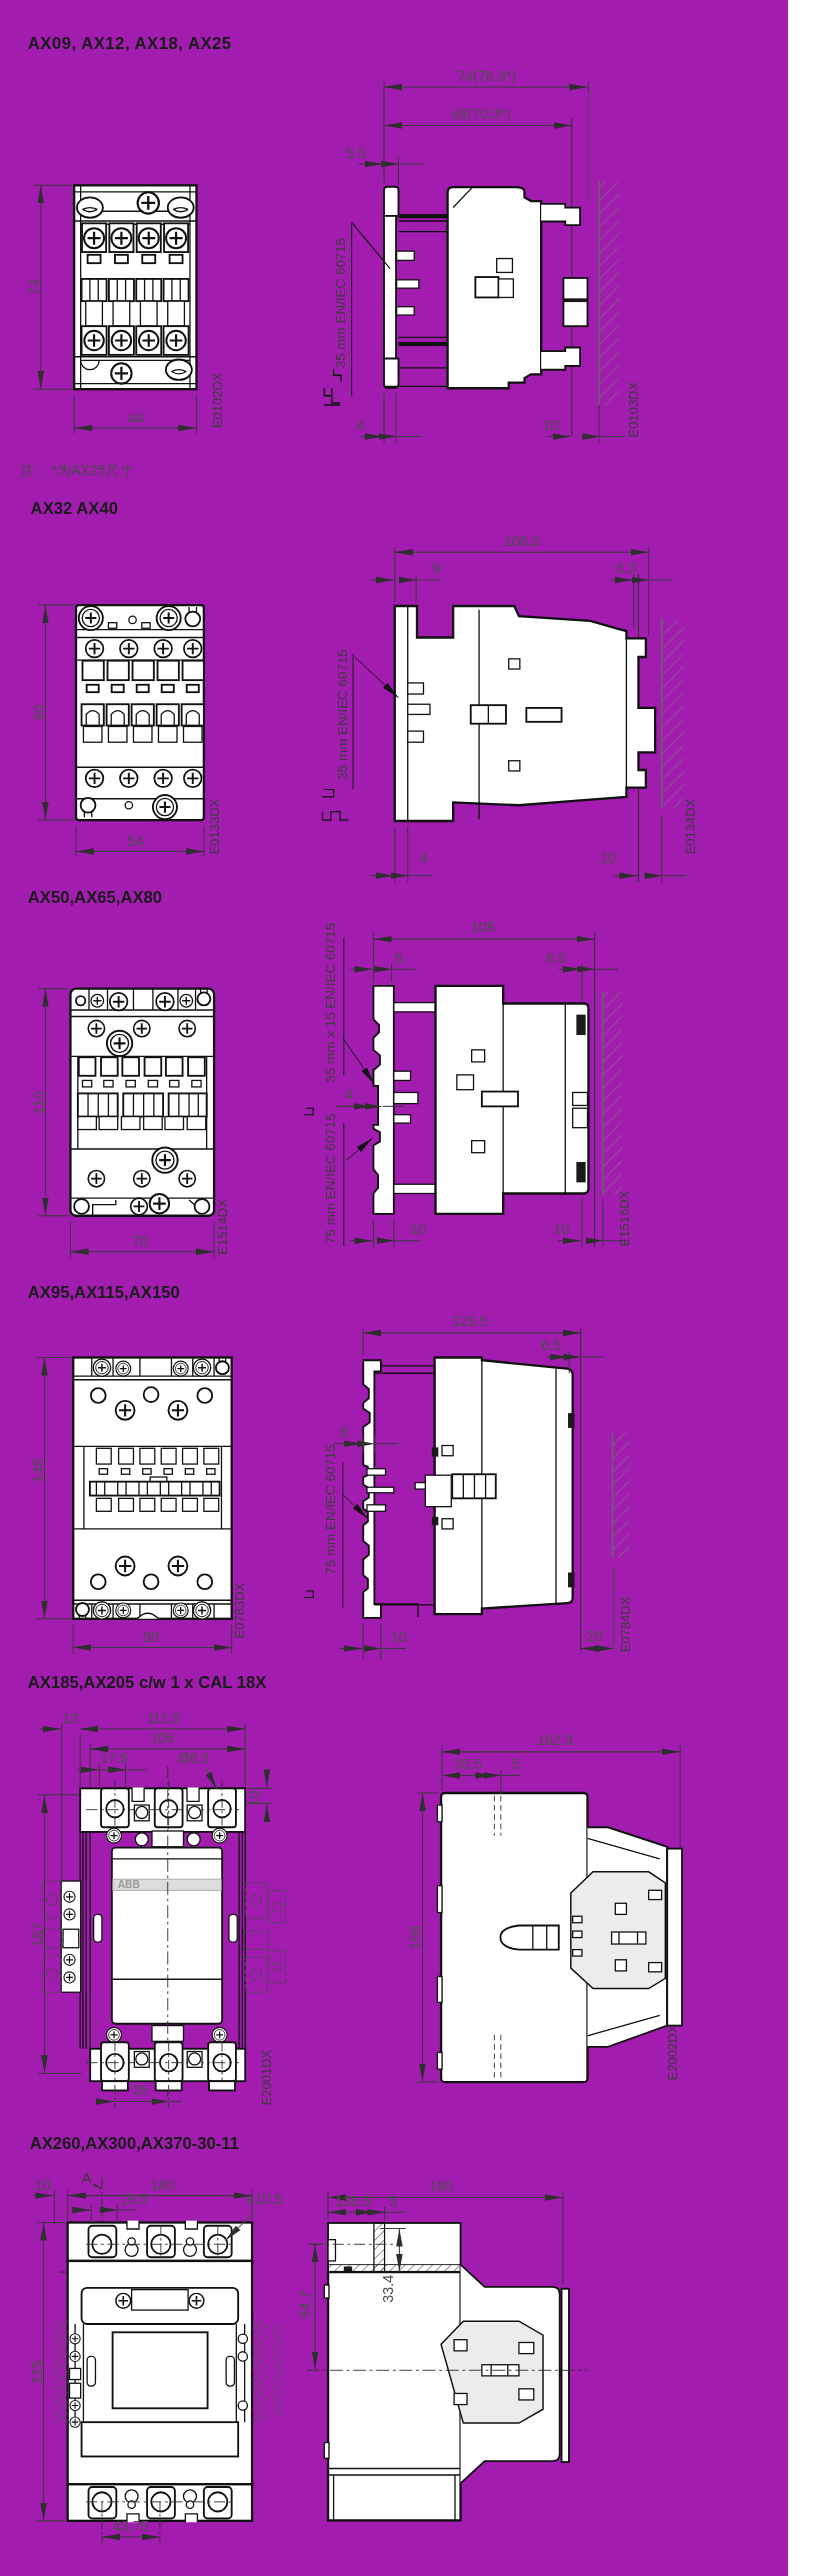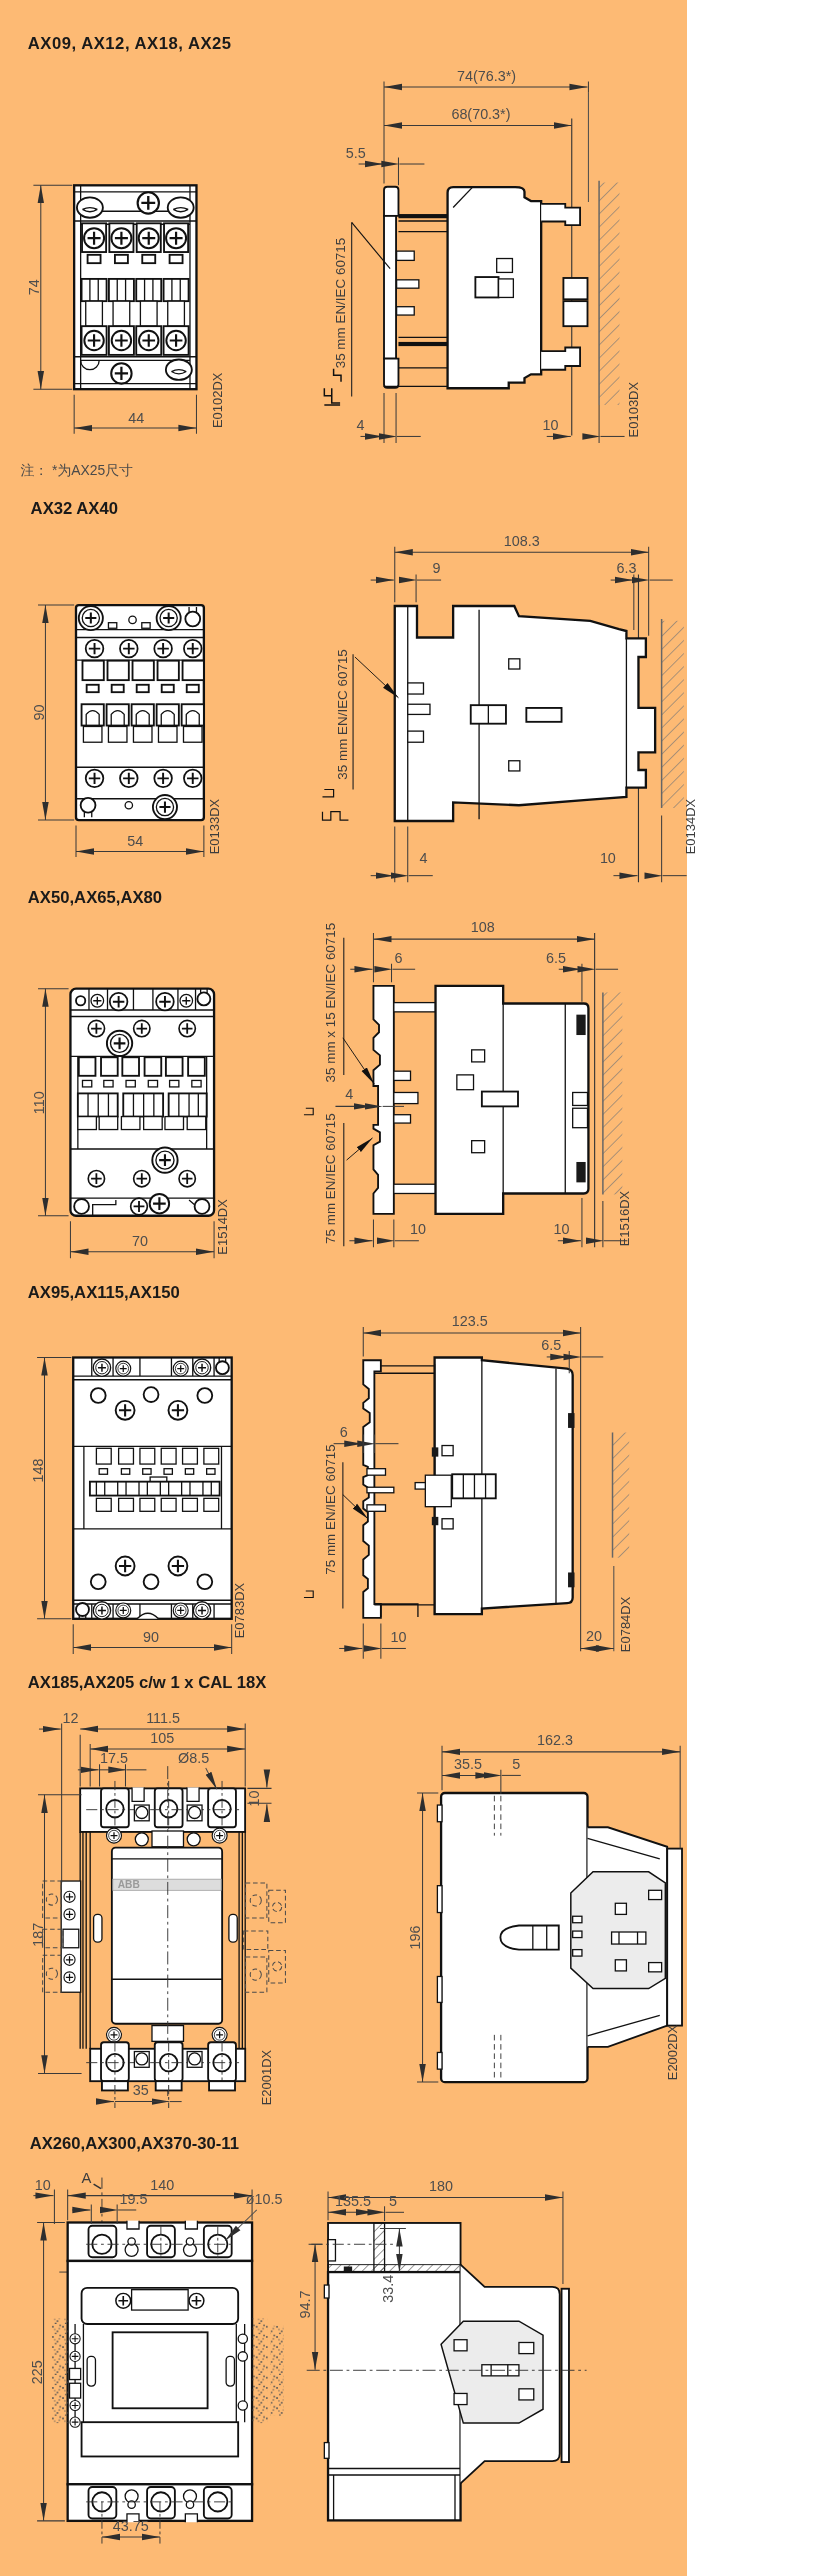--- a/index.html
+++ b/index.html
@@ -1,16 +1,16 @@
 <!DOCTYPE html>
 <html style="font-size:15px"><head>
 <meta charset="utf-8">
 <style>
 html,body{margin:0;padding:0;background:#fff}
-#page{position:relative;width:687px;height:2576px;background:#fdba74;font-family:"Liberation Sans",sans-serif}
+#page{position:relative;width:788px;height:2576px;background:#a21caf;font-family:"Liberation Sans",sans-serif}
 svg{position:absolute;top:0;left:0}
 .O{fill:#fff;stroke:#111;stroke-width:2.5}
 .w{fill:#fff;stroke:#111;stroke-width:2}
 .w1{fill:#fff;stroke:#111;stroke-width:1.4}
 .t{fill:none;stroke:#111;stroke-width:1.4}
 .d{fill:none;stroke:#3a3a3a;stroke-width:1.1}
 .g6{fill:none;stroke:#666;stroke-width:1.6}
 .dt{font:15.5px "Liberation Sans",sans-serif;fill:#4d4d4d;text-anchor:middle}
 .h{font:700 18px "Liberation Sans",sans-serif;fill:#1a1a1a}
 .et{font:14px "Liberation Sans",sans-serif;fill:#3d3d3d;text-anchor:start}

